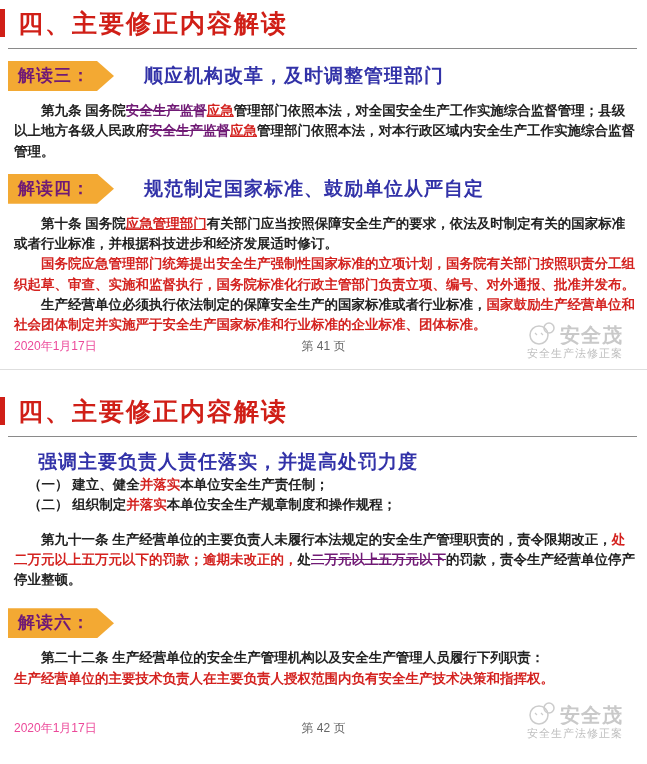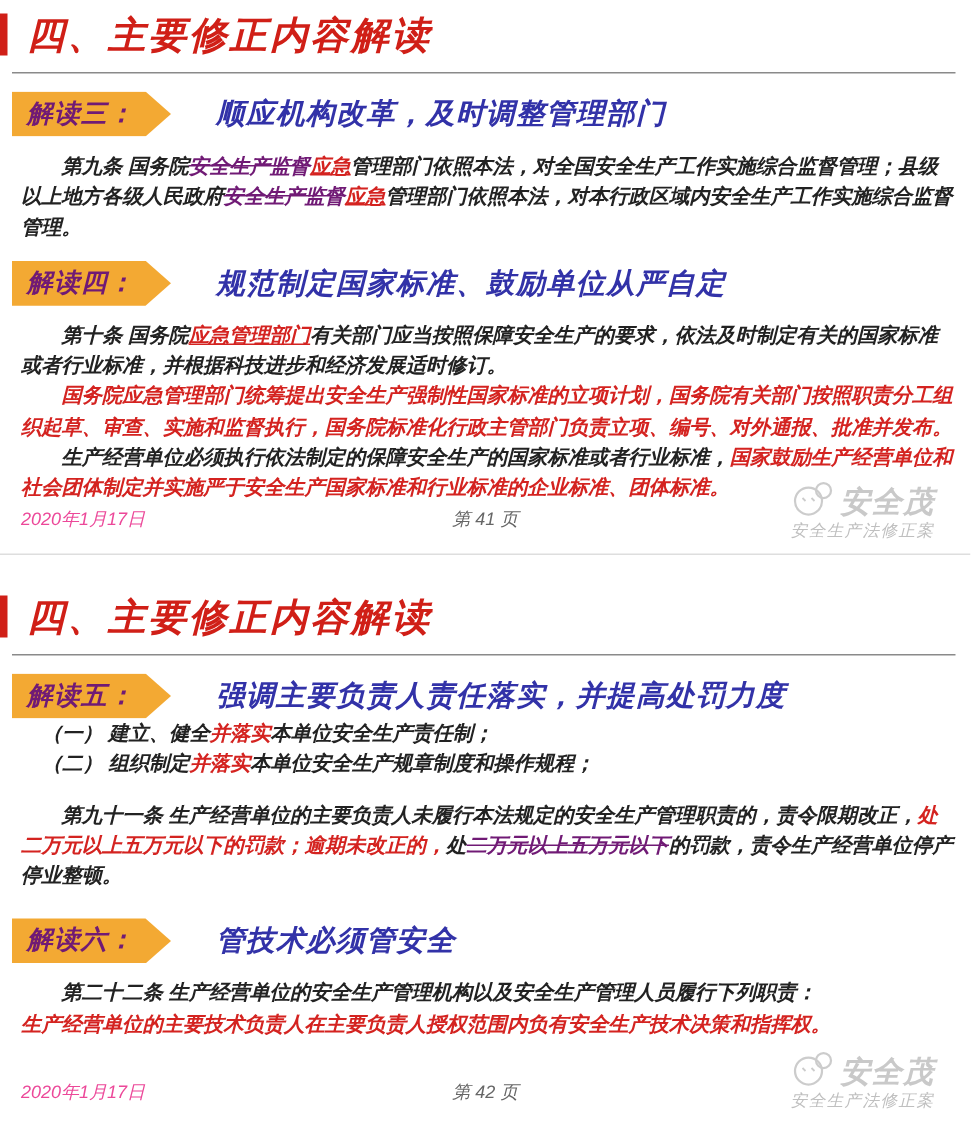--- a/index.html
+++ b/index.html
@@ -1,17 +1,17 @@
 <!DOCTYPE html>
 <html><head>
 <meta charset="utf-8">
 <style>
   html,body{margin:0;padding:0;background:#ffffff;}
   body{width:647px;font-family:"Liberation Sans","DejaVu Sans",sans-serif;-webkit-font-smoothing:antialiased;}
-  .slide{position:relative;width:647px;box-sizing:border-box;background:#fff;overflow:hidden;font-style:italic;}
+  .slide{position:relative;width:647px;box-sizing:border-box;background:#fff;overflow:hidden;}
   .slide1{height:370px;border-bottom:1px solid #dedede;padding-top:6px;}
   .slide2{height:393px;padding-top:24px;}
   .title-row{display:flex;align-items:center;height:34px;}
   .title-bar{width:5px;height:28px;background:#d01f17;}
   .slide-title{margin:0 0 0 13px;color:#d01f17;font-size:25px;font-weight:bold;letter-spacing:2px;}
   .title-rule{border-top:1px solid #8a8a8a;margin:8px 10px 0 8px;}
   .section-header{display:flex;align-items:center;margin:12px 0 0 8px;}
   .tag{background:#f3a933;color:#701a75;font-size:17px;font-weight:bold;line-height:30px;height:30px;
        padding:0 24px 0 10px;clip-path:polygon(0 0,calc(100% - 17px) 0,100% 50%,calc(100% - 17px) 100%,0 100%);
        letter-spacing:1px;}
@@ -77,30 +77,28 @@
 </div>
 
 <div class="slide slide2 s2">
   <div class="title-row">
     <div class="title-bar"></div>
     <h1 class="slide-title">四、主要修正内容解读</h1>
   </div>
   <div class="title-rule"></div>
 
   <div class="section-header">
-    <div class="tag">解读五：</div>
     <div class="heading">强调主要负责人责任落实，并提高处罚力度</div>
   </div>
   <p class="para item"><span class="r-n">（一） 建立、健全</span><span class="r-red">并落实</span><span class="r-n">本单位安全生产责任制；</span></p>
   <p class="para item"><span class="r-n">（二） 组织制定</span><span class="r-red">并落实</span><span class="r-n">本单位安全生产规章制度和操作规程；</span></p>
   <p class="para indent gap"><span class="r-n">第九十一条  生产经营单位的主要负责人未履行本法规定的安全生产管理职责的，责令限期改正，</span><span class="r-red">处二万元以上五万元以下的罚款；逾期未改正的，</span><span class="r-n">处</span><span class="r-strike">二万元以上五万元以下</span><span class="r-n">的罚款，责令生产经营单位停产停业整顿。</span></p>
 
   <div class="section-header" style="margin-top:18px;">
     <div class="tag">解读六：</div>
-    <div class="heading">管技术必须管安全</div>
   </div>
   <p class="para indent"><span class="r-n">第二十二条  生产经营单位的安全生产管理机构以及安全生产管理人员履行下列职责：</span></p>
   <p class="para tight"><span class="r-red">生产经营单位的主要技术负责人在主要负责人授权范围内负有安全生产技术决策和指挥权。</span></p>
 
   <div class="footer-date">2020年1月17日</div>
   <div class="footer-page">第 42 页</div>
   <div class="watermark">
     <div class="wm-brand-row">
       <span>
         <svg width="34" height="26" viewBox="0 0 34 26" fill="none">

